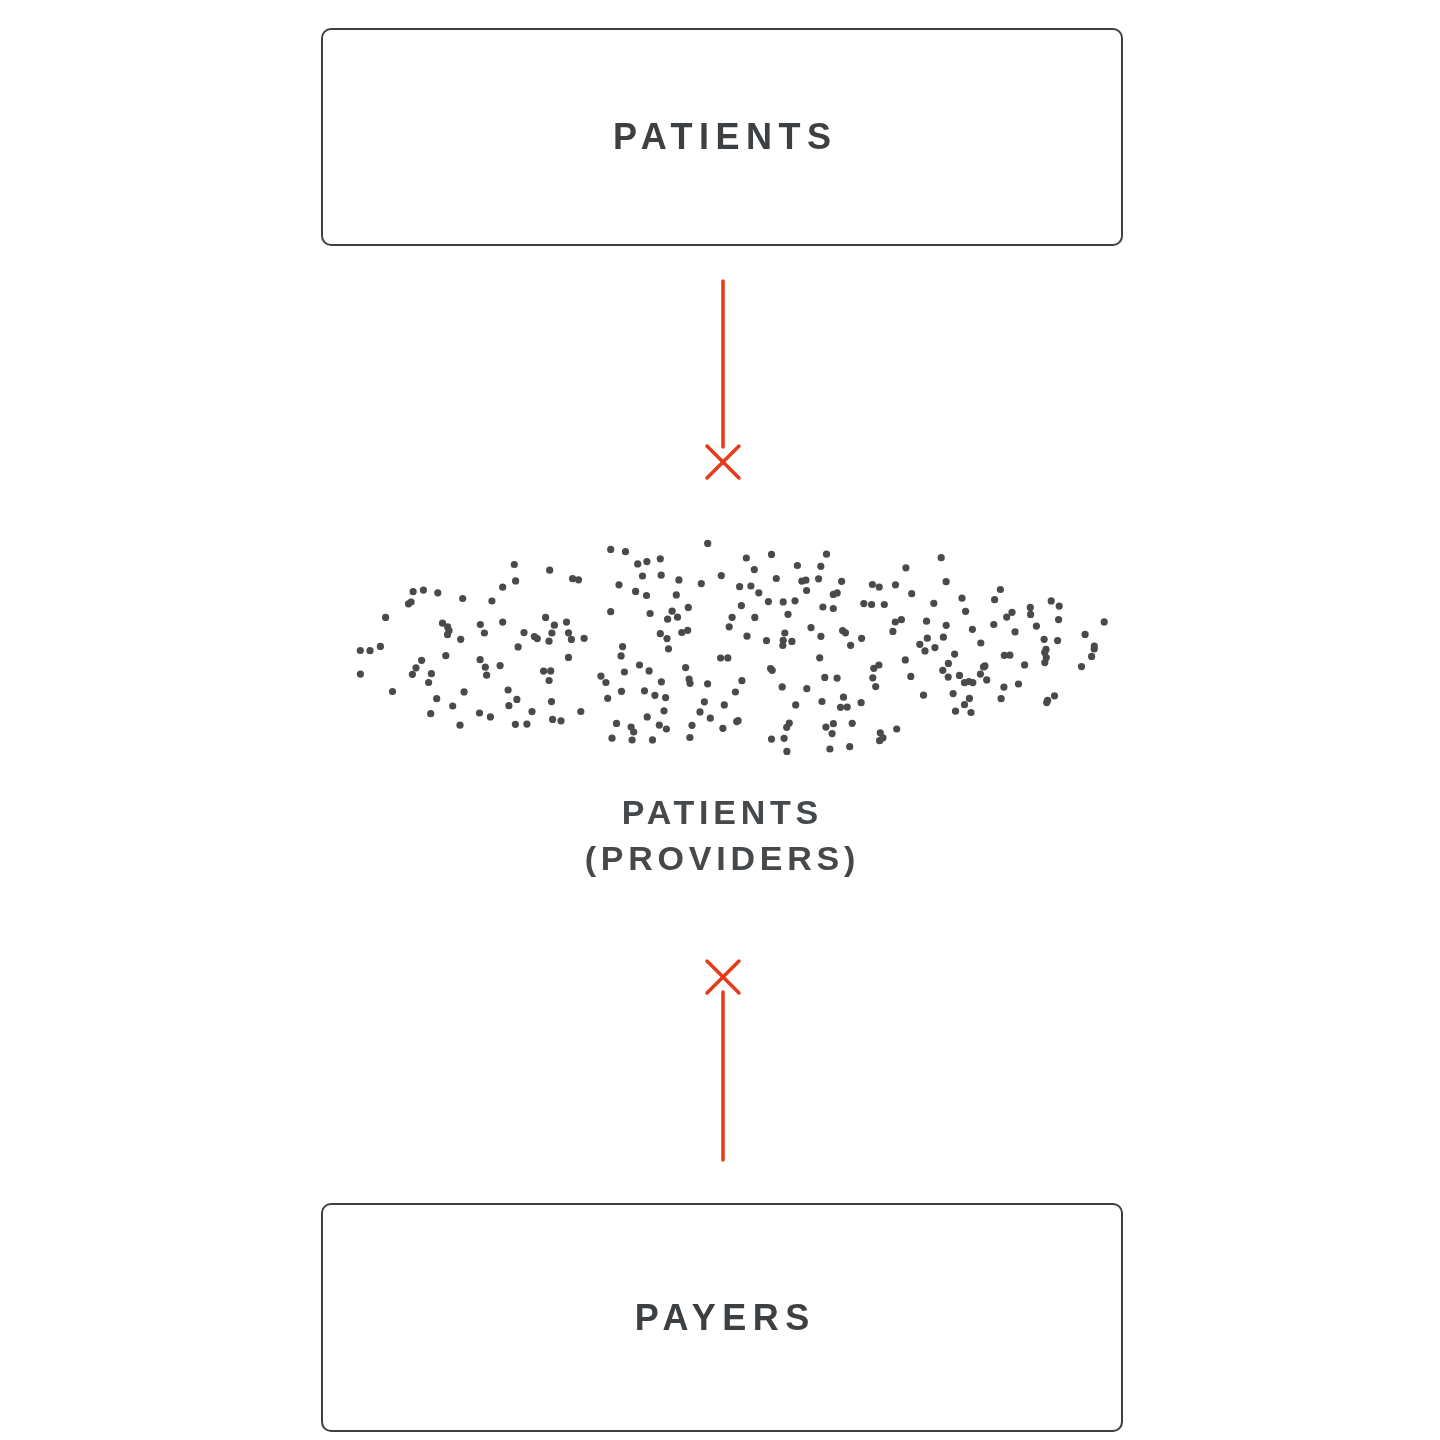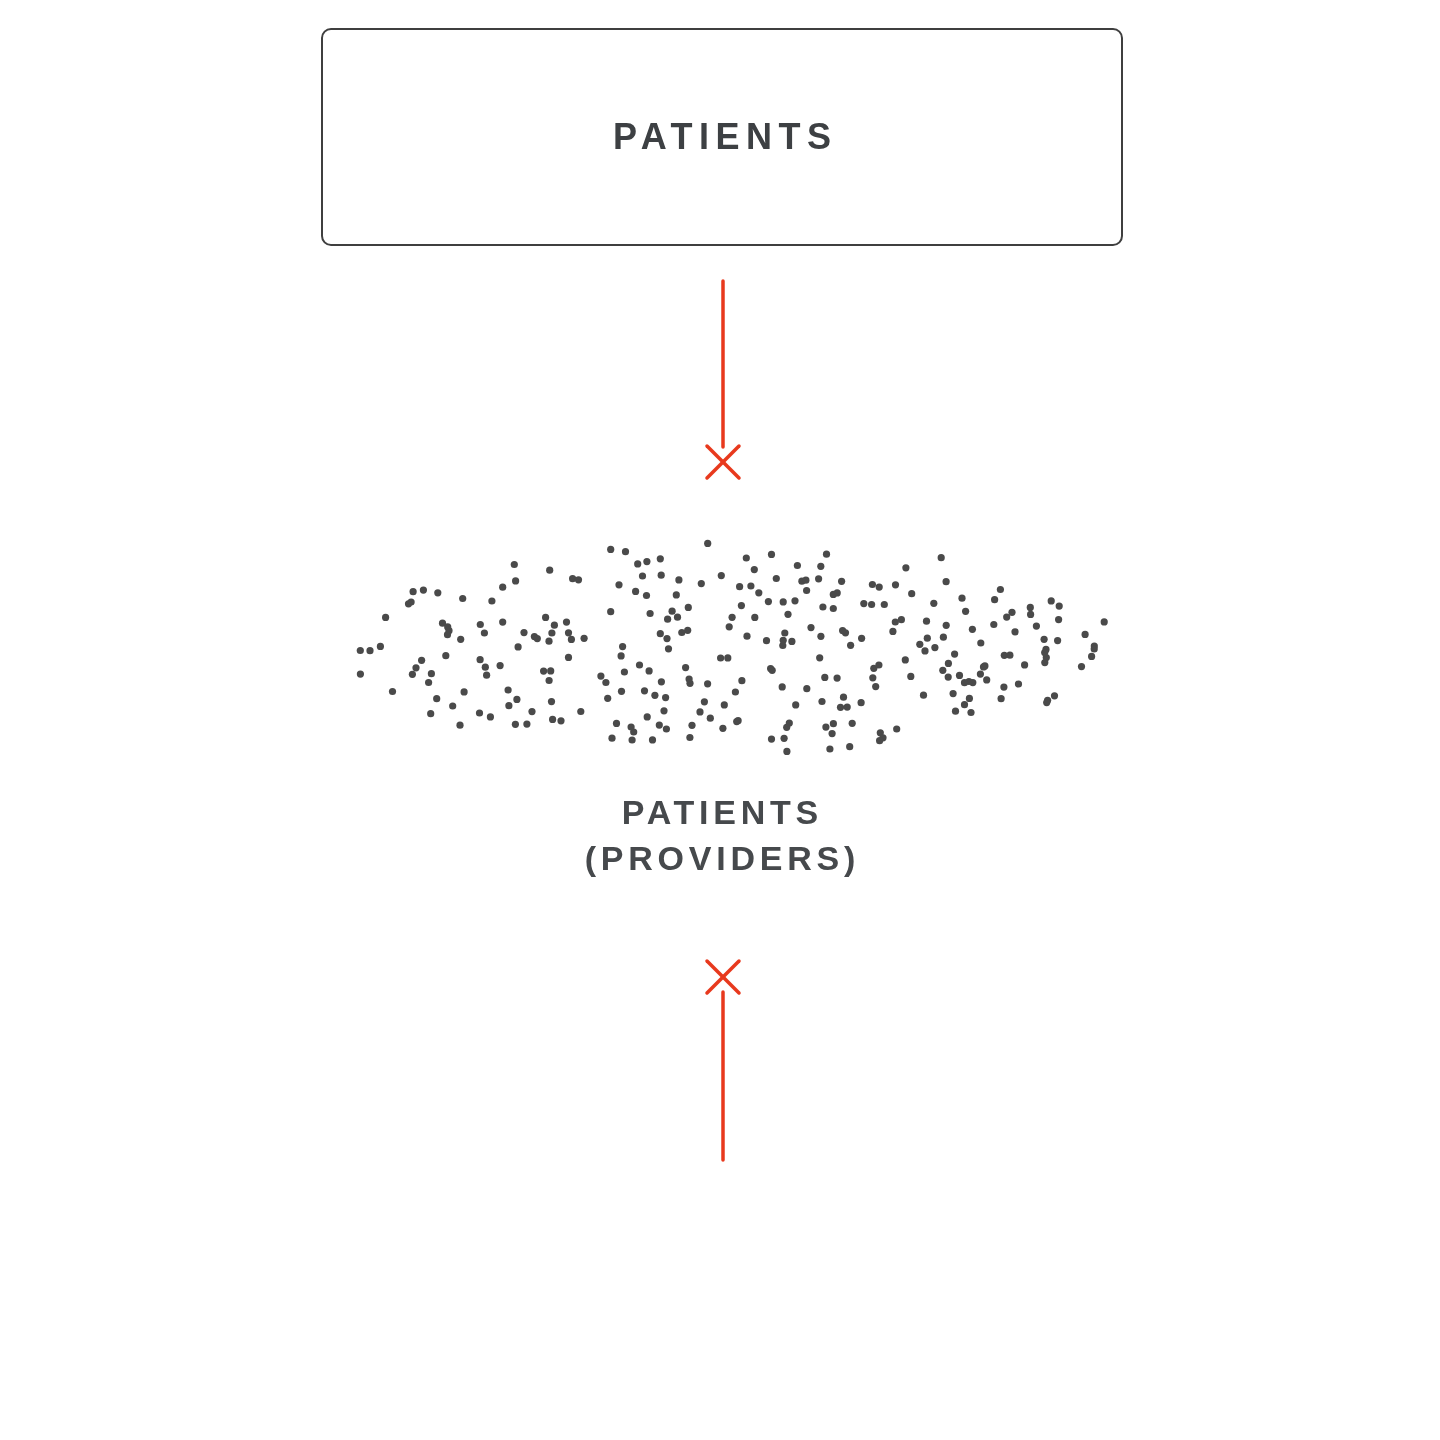--- a/index.html
+++ b/index.html
@@ -368,14 +368,17 @@
       <line x1="739" y1="961" x2="707" y2="993"></line>
     </g>
     <line x1="723" y1="992" x2="723" y2="1160" stroke-width="3.5" stroke-linecap="round" stroke="#E8391D"></line>
   </svg>
 
   <div class="providers-label">
     <div>PATIENTS</div>
     <div>(PROVIDERS)</div>
   </div>
 
+  <div class="node-box payers">
+    <div class="node-label">PAYERS</div>
+  </div>
 
 </div>
 
 </body></html>

